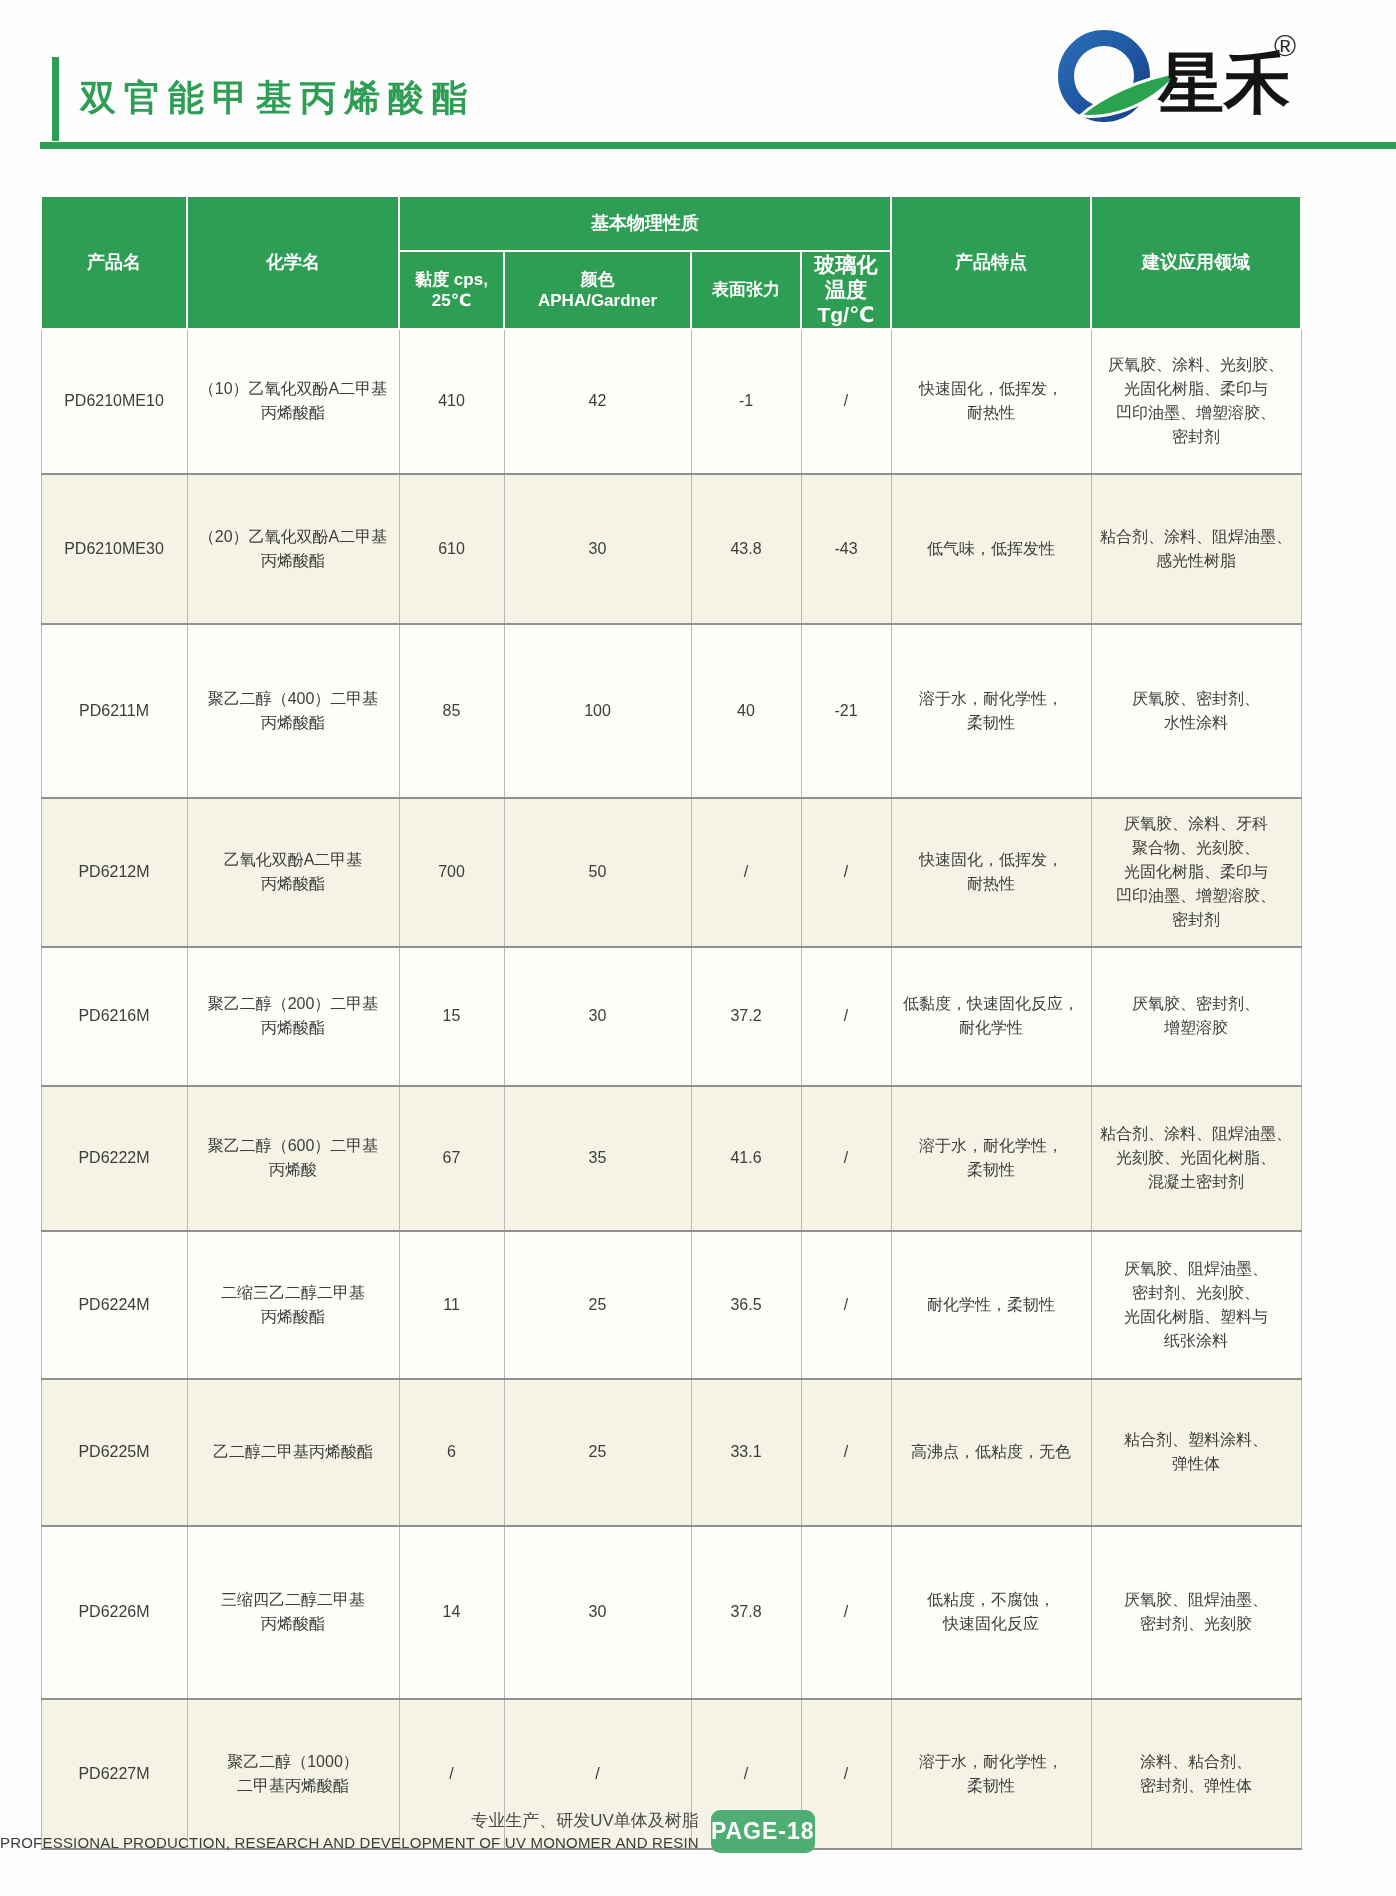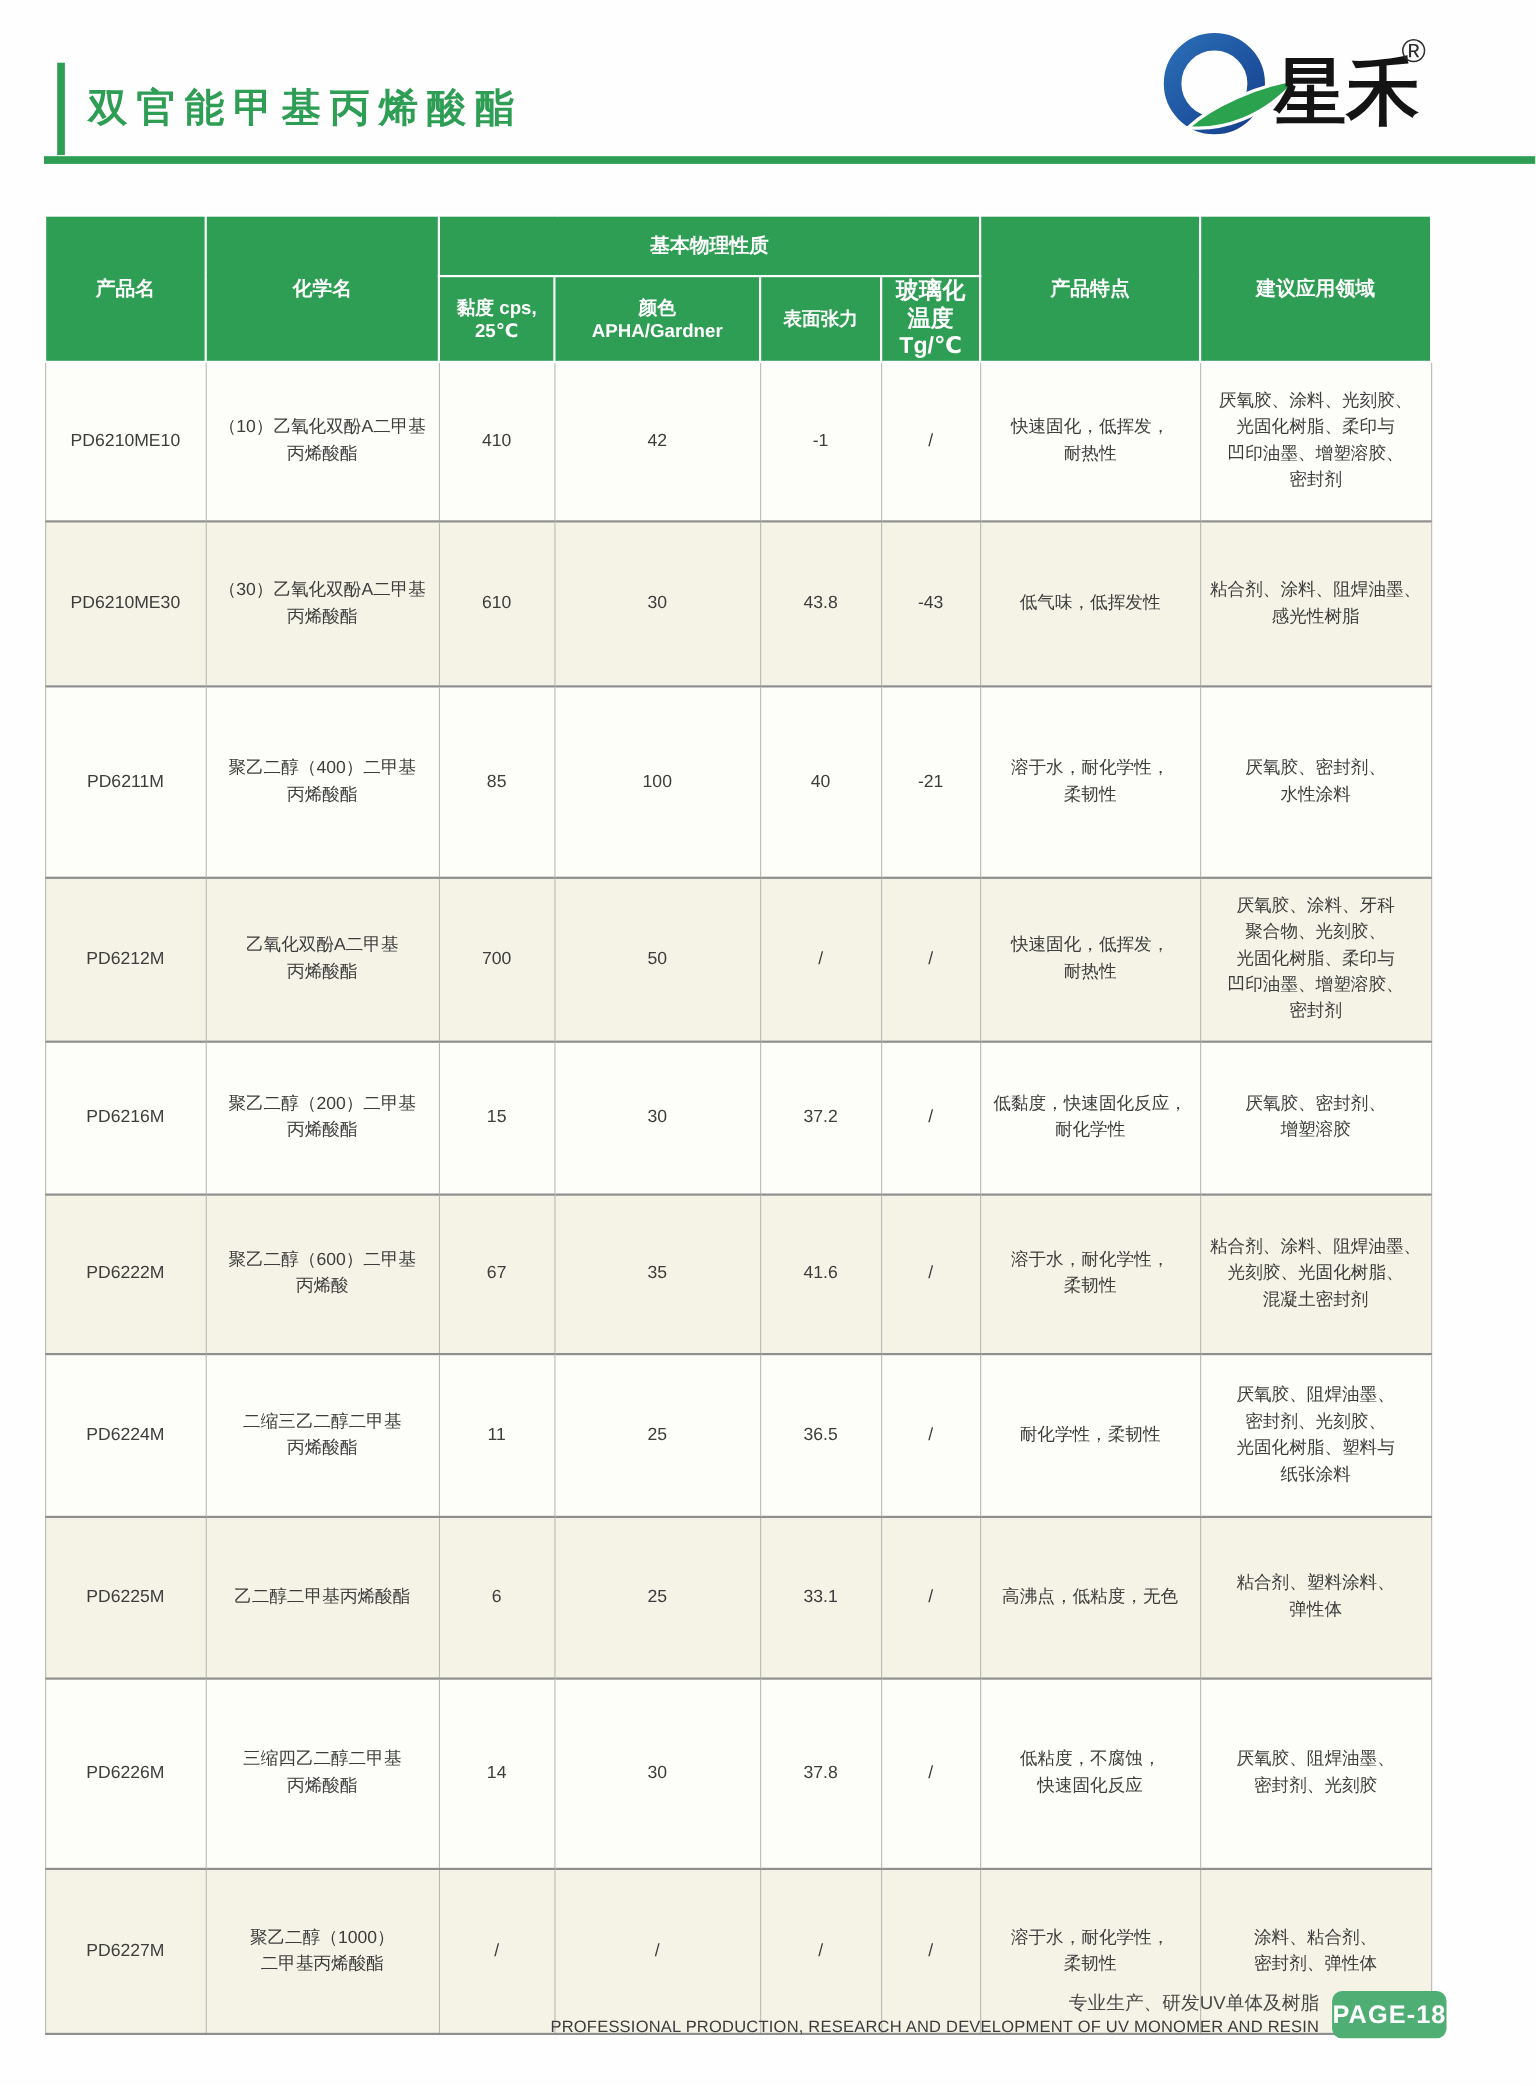--- a/index.html
+++ b/index.html
@@ -49,21 +49,21 @@
   tbody tr:nth-child(5){height:139px}
   tbody tr:nth-child(6){height:145px}
   tbody tr:nth-child(7){height:148px}
   tbody tr:nth-child(8){height:147px}
   tbody tr:nth-child(9){height:173px}
   tbody tr:nth-child(10){height:150px}
 
   
   .footer {
     position:absolute; top:1810px; left:0; width:1315px;
-    display:flex; justify-content:flex-end; align-items:center;
+    display:flex; align-items:center;
   }
   .footer-text { text-align:right; }
   .footer-cn { font-size:17px; color:#4a4a4a; line-height:1.35; }
   .footer-en { font-size:15px; color:#3c3c3c; line-height:1.35; letter-spacing:0.2px; }
   .page-badge {
     background:var(--badge,#4fae73); color:#ffffff;
     font-size:23px; font-weight:bold; letter-spacing:1px;
     padding:8px 0; border-radius:9px; margin-left:12px; white-space:nowrap;
   }
 </style>
@@ -133,21 +133,21 @@
           <td>/</td>
           <td>快速固化，低挥发，
 耐热性</td>
           <td>厌氧胶、涂料、光刻胶、
 光固化树脂、柔印与
 凹印油墨、增塑溶胶、
 密封剂</td>
         </tr>
         <tr class="odd">
           <td>PD6210ME30</td>
-          <td>（30）乙氧化双酚A二甲基
+          <td>（20）乙氧化双酚A二甲基
 丙烯酸酯</td>
           <td>610</td>
           <td>30</td>
           <td>43.8</td>
           <td>-43</td>
           <td>低气味，低挥发性</td>
           <td>粘合剂、涂料、阻焊油墨、
 感光性树脂</td>
         </tr>
         <tr class="even">

